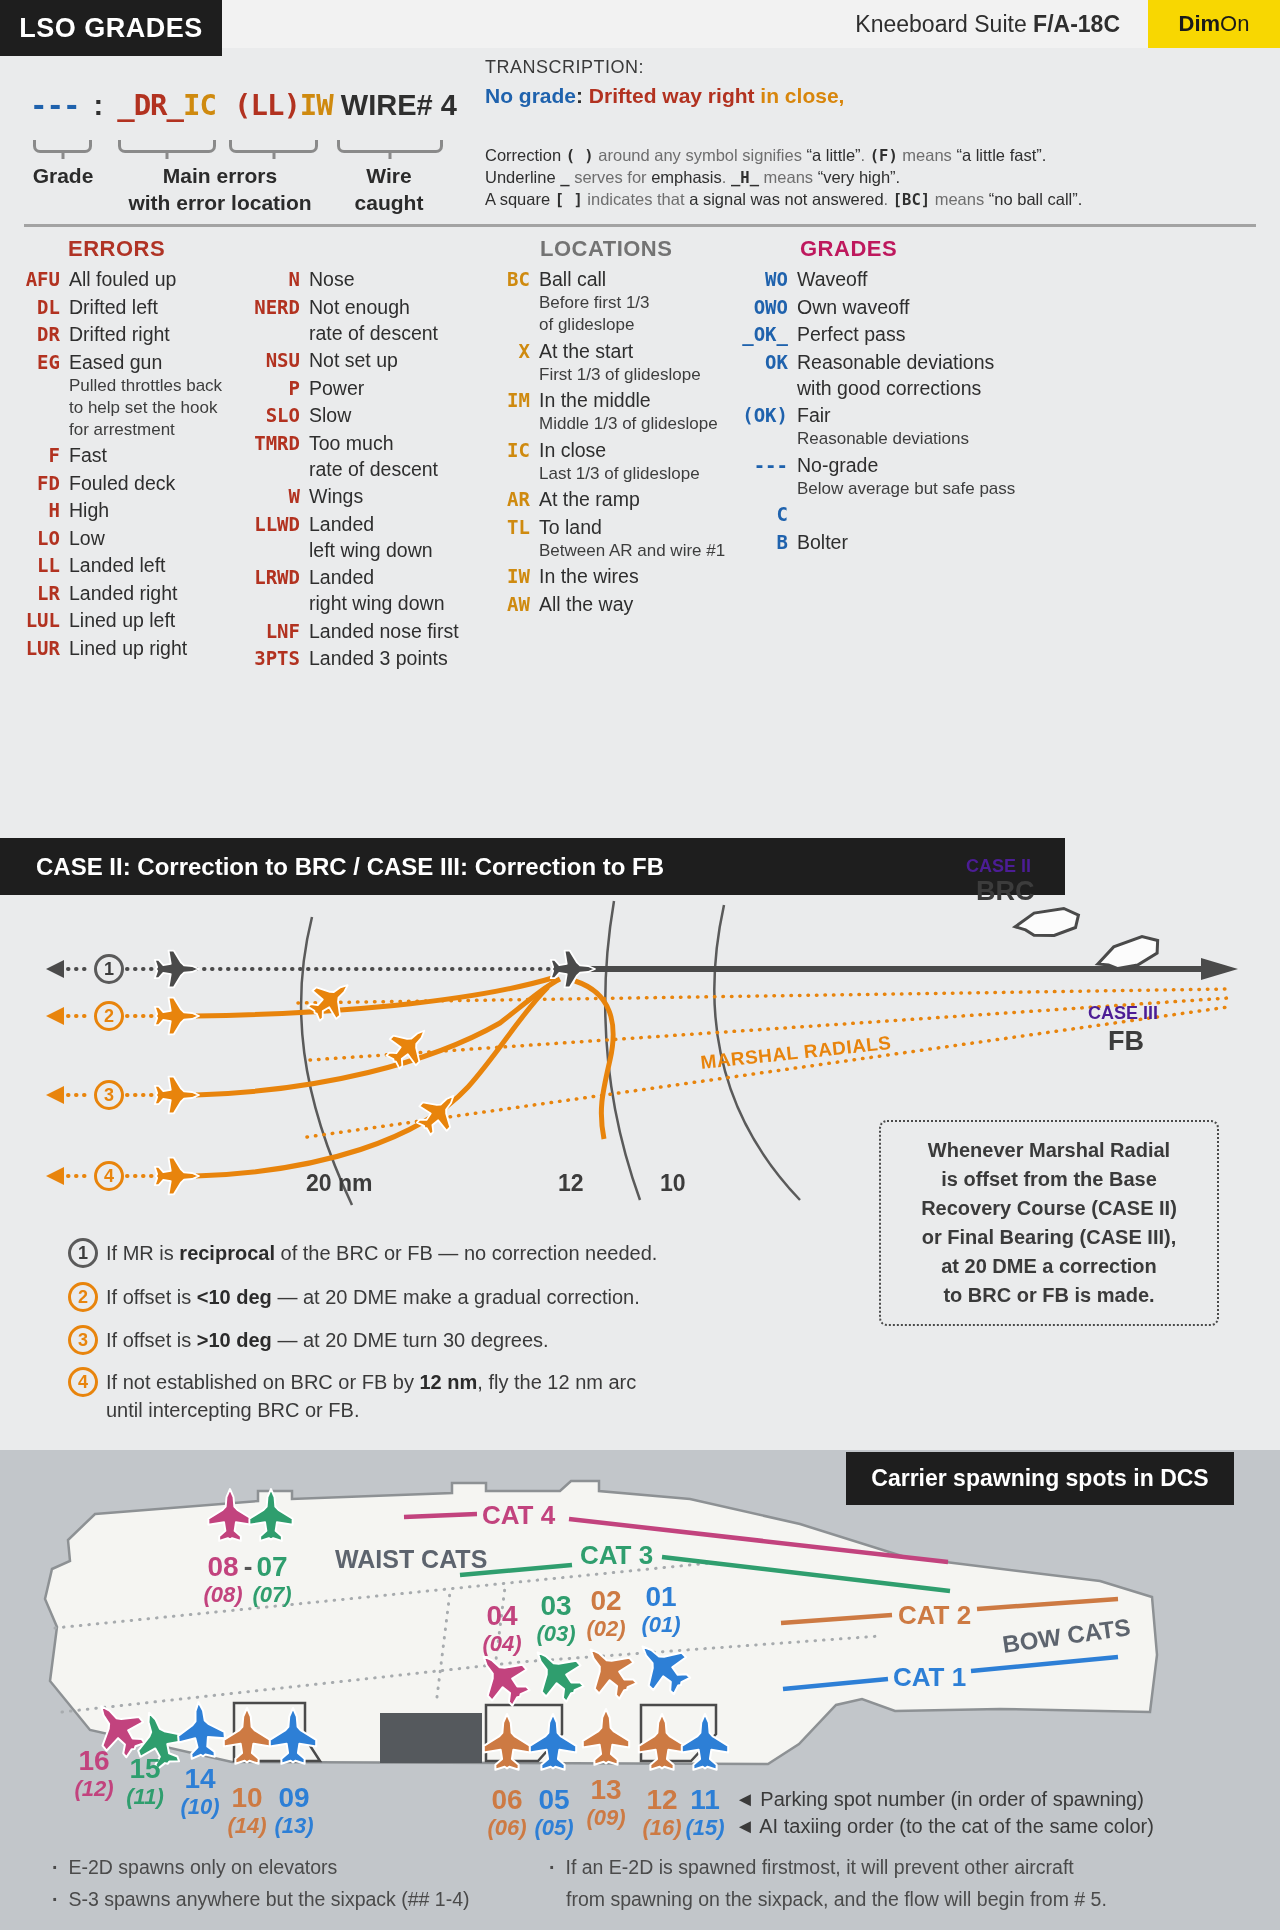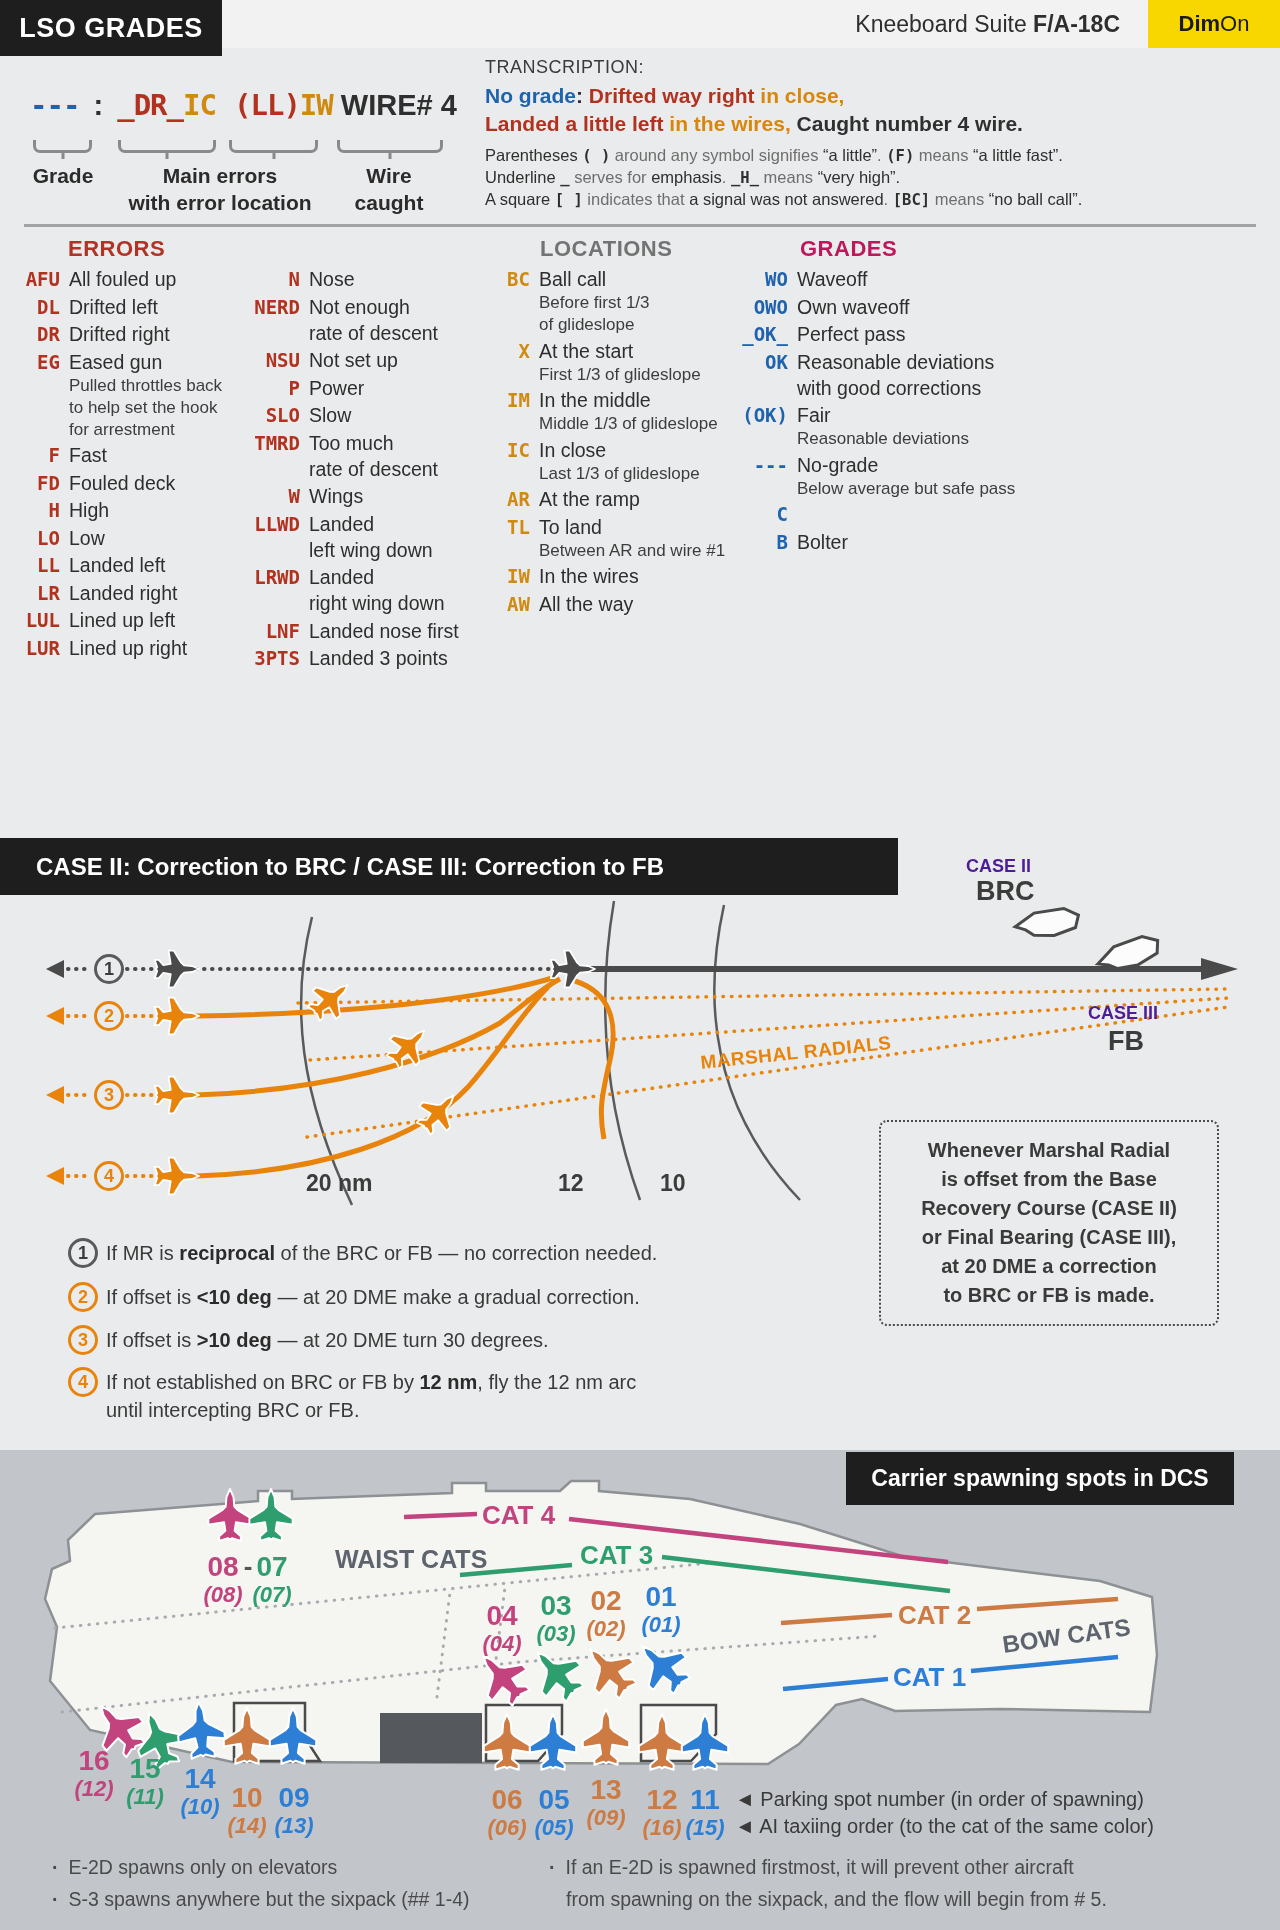--- a/index.html
+++ b/index.html
@@ -39,21 +39,21 @@
       font-size:19px;line-height:26px;padding-right:9px;}
   .col-err .ab{color:#b23220;width:46px;}
   .col-err2 .ab{color:#b23220;width:56px;}
   .col-loc .ab{color:#cf8a0f;width:44px;}
   .col-grd .ab{color:#1f62ad;width:76px;text-align:right;}
   .lbl{flex:1;}
   .lbl .main{display:block;font-size:19.5px;line-height:26px;color:#2e2e2e;white-space:pre-line;}
   .lbl .sub{display:block;font-size:17px;line-height:22px;color:#3d3d3d;white-space:pre-line;}
   
   .blackbar{background:#1e1e1e;color:#fff;font-weight:bold;display:flex;align-items:center;}
-  .case2bar{left:0;top:838px;width:898px;height:57px;font-size:24px;padding-left:36px;box-sizing:border-box;}
+  .case2bar{left:0;top:838px;width:1065px;height:57px;font-size:24px;padding-left:36px;box-sizing:border-box;}
   .smallgray{color:#4c1d95;font-size:18px;font-weight:bold;}
   .bigdark{color:#3c3c3c;font-size:27px;font-weight:bold;}
   .dcirc{width:30px;height:30px;border-radius:50%;border:3px solid;box-sizing:border-box;
          text-align:center;font-size:18px;font-weight:bold;line-height:24px;background:transparent;}
   .c-gray{border-color:#5a5a5a;color:#3c3c3c;}
   .c-orng{border-color:#e8840c;color:#e8840c;}
   .distlab{font-size:23px;font-weight:bold;color:#3c3c3c;}
   .marshal{color:#e8840c;font-size:19px;font-weight:bold;letter-spacing:.5px;transform:rotate(-6deg);}
   .note{left:68px;font-size:20px;color:#3a3a3a;}
   .note .txt{position:absolute;left:38px;top:1px;width:660px;line-height:28px;white-space:pre-line;}
@@ -102,25 +102,22 @@
   <div class="abs exlabel" style="left:16px;top:162px;width:94px;">Grade</div>
   <div class="abs exlabel" style="left:95px;top:162px;width:250px;">Main errors
 with error location</div>
   <div class="abs exlabel" style="left:337px;top:162px;width:104px;">Wire
 caught</div>
 
   <div class="abs tr-head">TRANSCRIPTION:</div>
   <div class="abs tr-line" style="top:84px;">
     <span class="t-blue">No grade</span><span class="t-dark">:  </span><span class="t-red">Drifted way right</span><span class="t-orange"> in close,</span>
   </div>
-  <div class="abs tr-line" style="top:112px;">
-    <span class="t-red">Landed a little left</span><span class="t-orange"> in the wires, </span><span class="t-dark">Caught number 4 wire.</span>
-  </div>
   <div class="abs fp" style="top:146px;">
-    <span class="d">Parentheses </span><span class="m">( )</span><span class="g"> around any symbol signifies </span><span class="d">“a little”</span><span class="g">. </span><span class="m">(F)</span><span class="g"> means </span><span class="d">“a little fast”.</span>
+    <span class="d">Correction </span><span class="m">( )</span><span class="g"> around any symbol signifies </span><span class="d">“a little”</span><span class="g">. </span><span class="m">(F)</span><span class="g"> means </span><span class="d">“a little fast”.</span>
   </div>
   <div class="abs fp" style="top:168px;">
     <span class="d">Underline </span><span class="m">_</span><span class="g"> serves for </span><span class="d">emphasis</span><span class="g">. </span><span class="m">_H_</span><span class="g"> means </span><span class="d">“very high”.</span>
   </div>
   <div class="abs fp" style="top:190px;">
     <span class="d">A square </span><span class="m">[ ]</span><span class="g"> indicates that </span><span class="d">a signal was not answered</span><span class="g">. </span><span class="m">[BC]</span><span class="g"> means </span><span class="d">“no ball call”.</span>
   </div>
 
   <div class="abs divider"></div>
 

